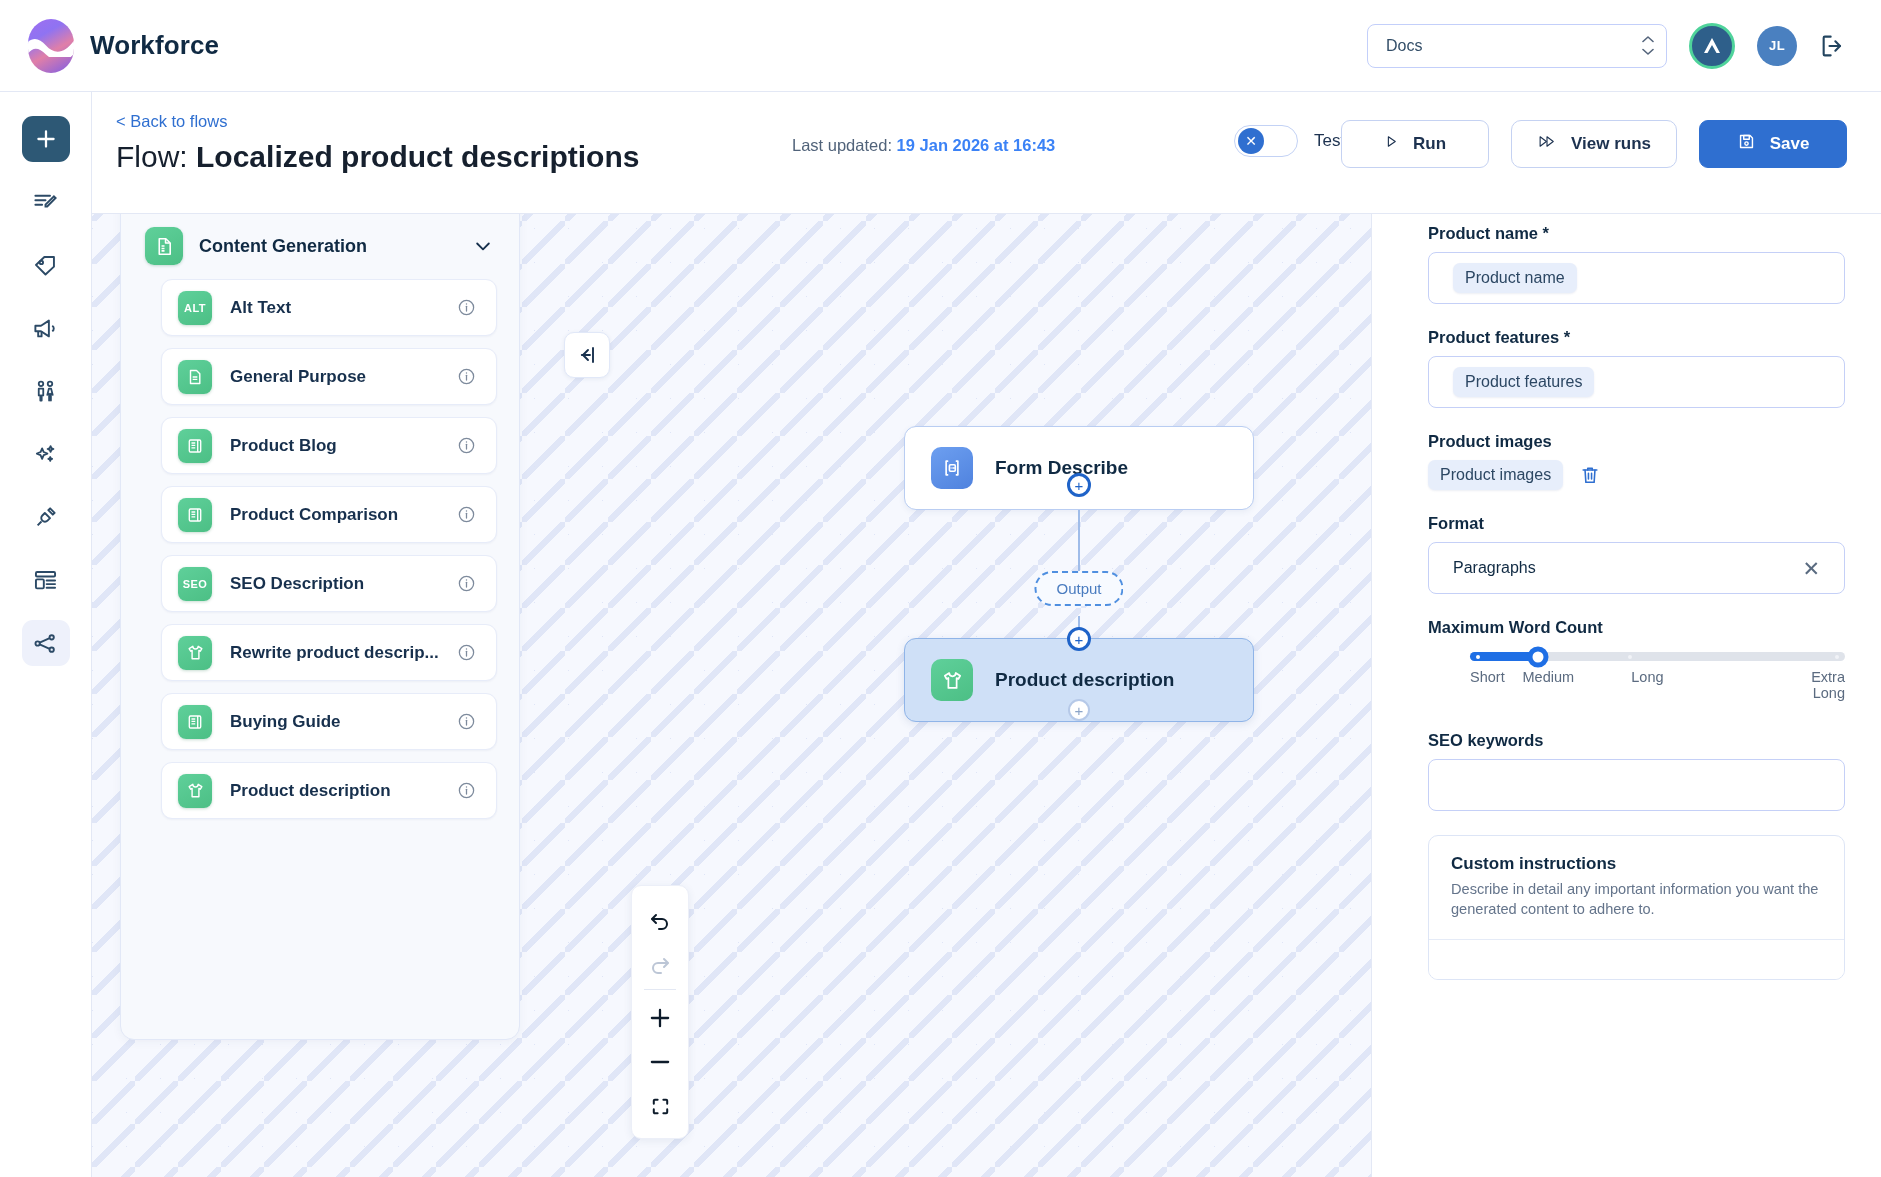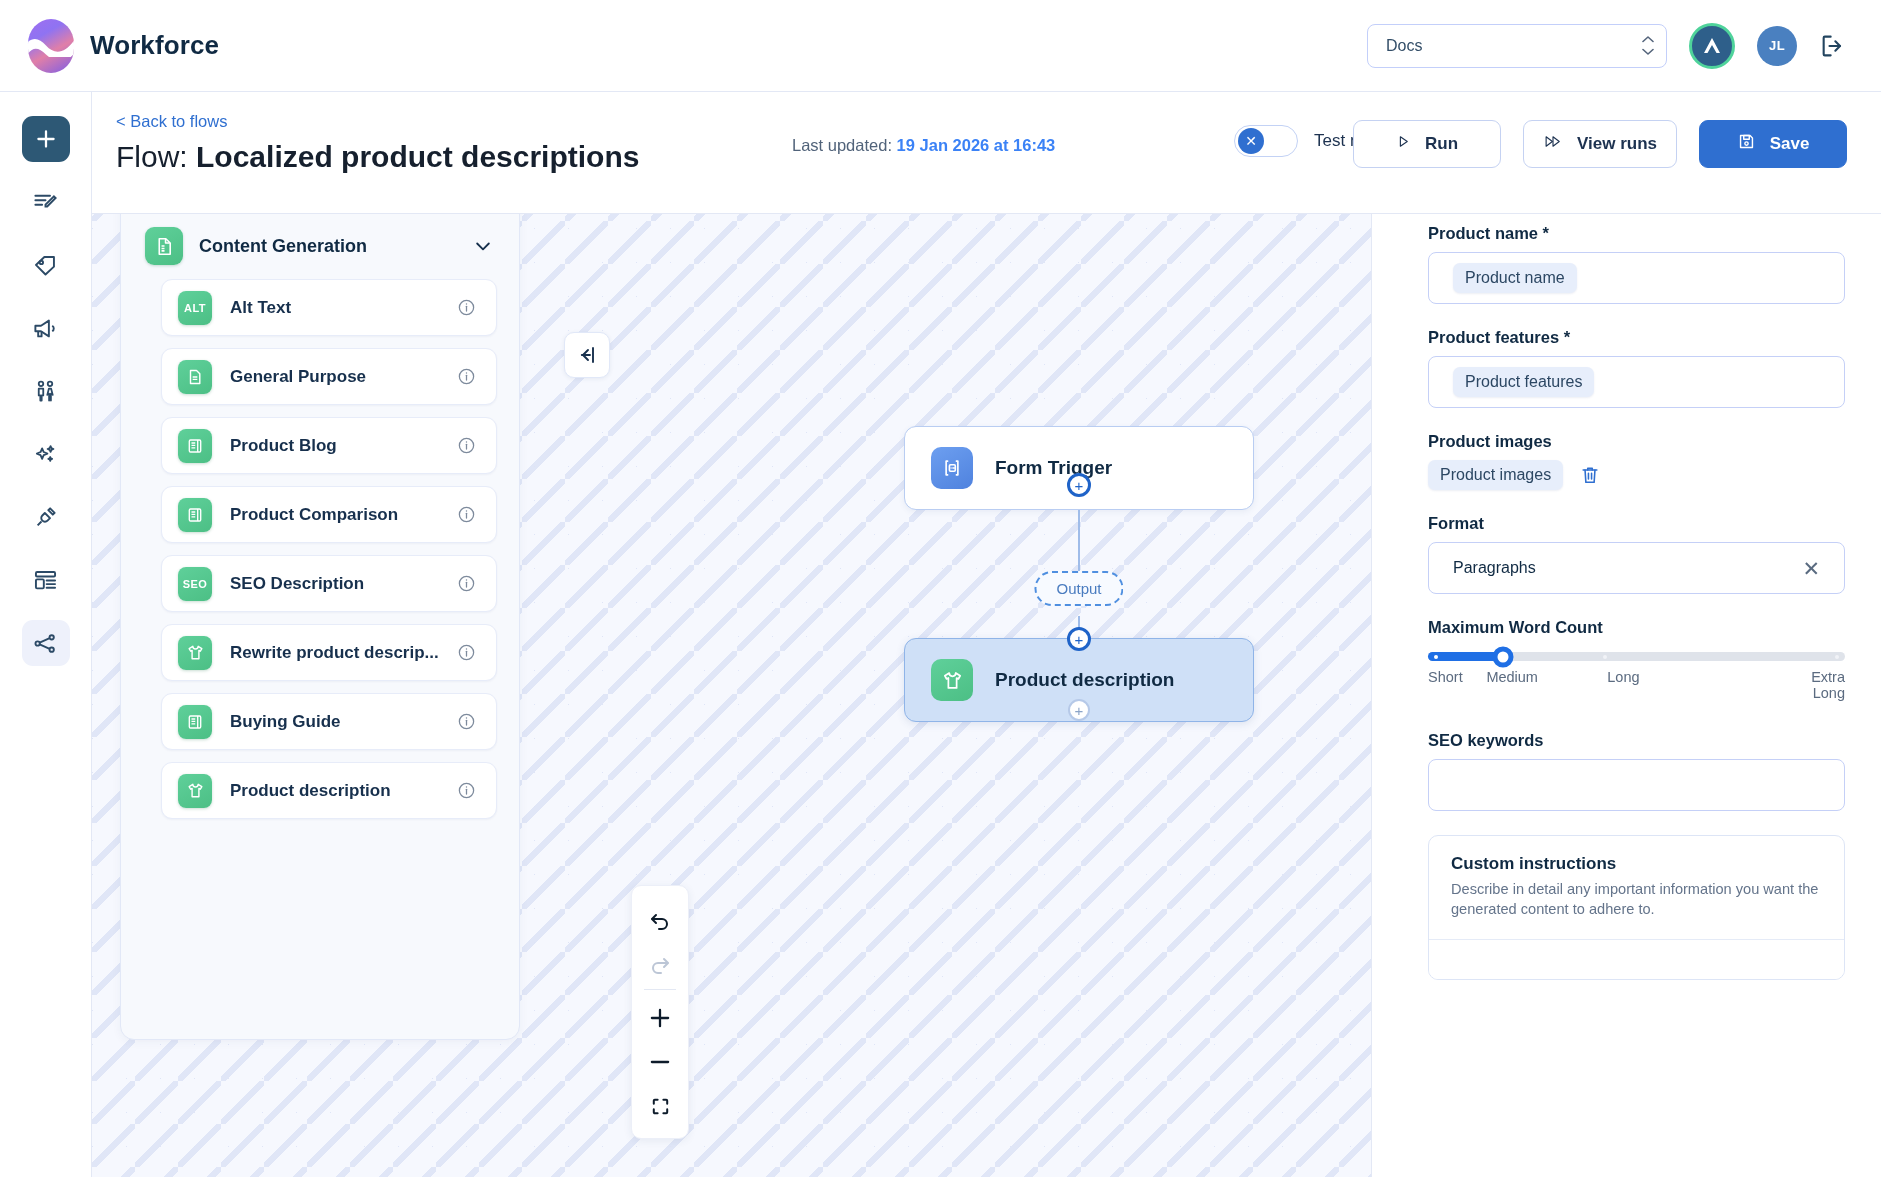--- a/index.html
+++ b/index.html
@@ -199,21 +199,21 @@
     background: #fff; display: flex; align-items: center; padding: 0 24px;
   }
   .token {
     background: #e7eefb; border-radius: 7px; padding: 6px 12px;
     font-size: 16px; color: #2c4763; box-shadow: 0 1px 2px rgba(40,70,130,.09);
   }
   .inline-row { display: flex; align-items: center; gap: 16px; }
   .trash { color: #2f6fd0; display: flex; cursor: pointer; }
   .clear-x { margin-left: auto; color: #5a6b80; font-size: 21px; line-height: 1; cursor: pointer; }
 
-  .slider-wrap { padding-top: 6px; }
+  .slider-wrap { padding-top: 6px; margin-left: 42px; }
   .slider-track { position: relative; height: 9px; border-radius: 6px; background: #dfe3ea; }
   .slider-fill { position: absolute; left: 0; top: 0; height: 9px; border-radius: 6px; background: #1f6fe5; width: 18%; }
   .tickdot { position: absolute; top: 3.2px; width: 4px; height: 4px; border-radius: 50%; background: #fff; }
   .tickdot.muted { background: #f1f3f7; }
   .slider-knob {
     position: absolute; top: 50%; left: 18%; transform: translate(-50%,-50%);
     width: 21px; height: 21px; border-radius: 50%; background: #fff;
     border: 5px solid #1f6fe5; cursor: pointer;
   }
   .slider-labels { position: relative; height: 38px; margin-top: 8px; font-size: 14.5px; color: #5b6b80; }
@@ -247,21 +247,21 @@
   }
   .toggle-label { font-size: 17px; color: #1d3250; white-space: nowrap; }
   .hdr-btns { position: absolute; right: 34px; top: 28px; display: flex; align-items: flex-end; gap: 22px; }
   .btn {
     height: 48px; border-radius: 9px; display: flex; align-items: center; justify-content: center;
     gap: 14px; font-size: 17px; font-weight: 700; cursor: pointer; padding: 0 26px; white-space: nowrap;
   }
   .btn.ghost { background: #fff; border: 1px solid #c5d2f2; color: #1d3250; }
   .btn.primary { background: #2f6fd0; color: #fff; border: 1px solid #2f6fd0; }
   .btn.run { width: 148px; }
-  .btn.viewruns { width: 154px; }
+  .btn.viewruns { width: 166px; border-radius: 10px; }
   .btn.save { width: 148px; }
 </style>
 </head>
 <body>
 
 <div class="app">
 
   <div class="topbar">
     <div class="brand">
       <div class="logo-mark"></div>
@@ -573,21 +573,21 @@
         <div class="node trigger">
           <div class="node-icon blue">
             <svg width="22" height="22" viewBox="0 0 24 24" fill="none" stroke="currentColor" stroke-width="1.8" stroke-linecap="round" stroke-linejoin="round">
               <path d="M7.2 4.5 H5.6 v15 h1.6"></path>
                 <path d="M16.8 4.5 h1.6 v15 h-1.6"></path>
               <rect x="9.2" y="8.5" width="6.4" height="7" rx="1.2"></rect>
                 <circle cx="11" cy="12" r=".8" fill="currentColor" stroke="none"></circle>
                 <path d="M13 12 h1.6"></path>
             </svg>
           </div>
-          <div class="node-title">Form Trigger</div>
+          <div class="node-title">Form Describe</div>
           <div class="plug" style="bottom:0;">+</div>
         </div>
 
         <div class="edge" style="top:84px; height:62px;"></div>
         <div class="output-pill" style="top:145px;">Output</div>
         <div class="edge" style="top:190px; height:64px;"></div>
 
         <div class="node selected" style="position:absolute; top:212px; left:0;">
           <div class="node-icon green">
             <svg width="23" height="23" viewBox="0 0 24 24" fill="none" stroke="currentColor" stroke-width="1.8" stroke-linejoin="round">

